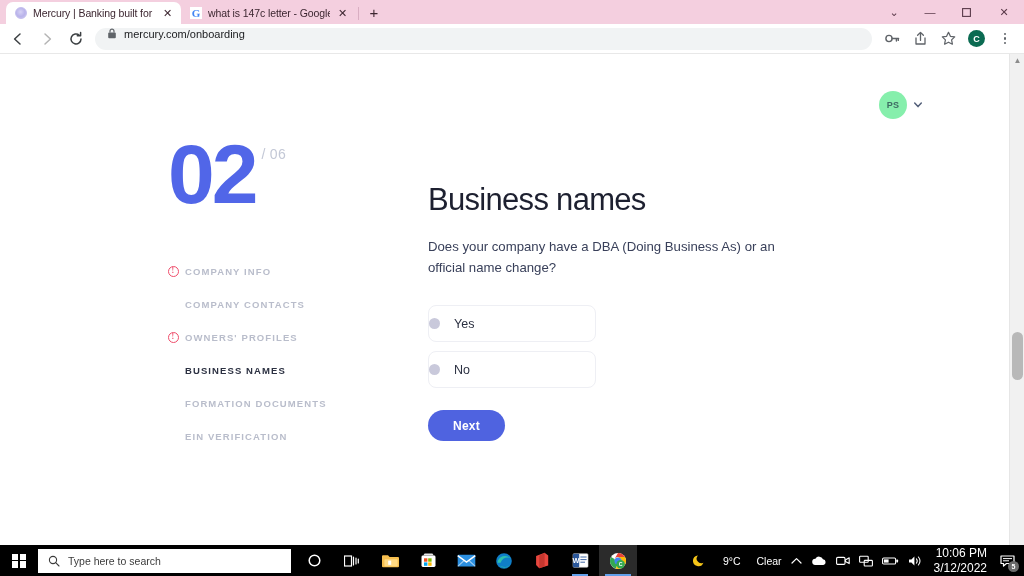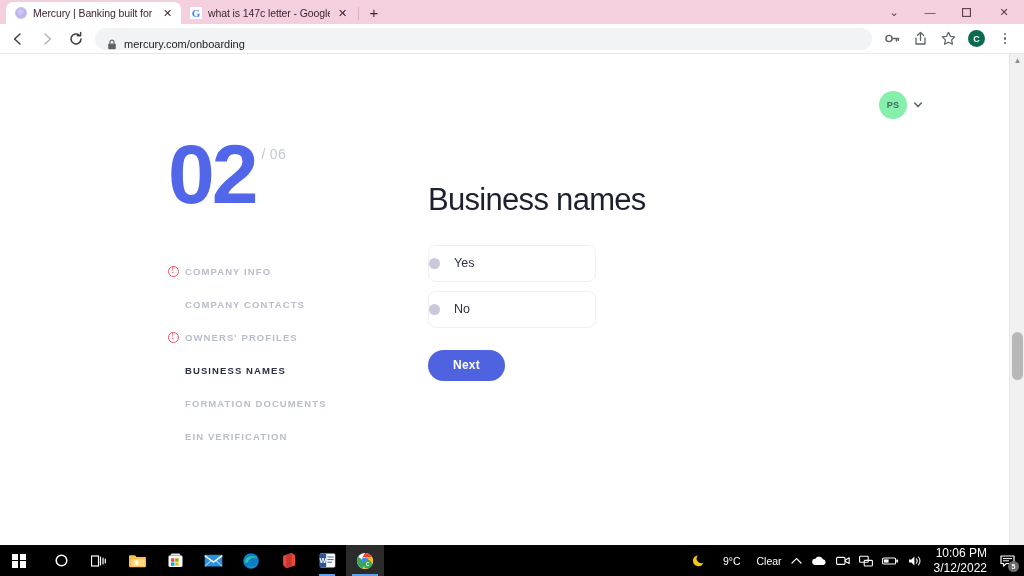--- a/index.html
+++ b/index.html
@@ -60,21 +60,21 @@
     height:29px; background:#ffffff; display:flex; align-items:center;
     padding:0 6px 0 4px; gap:1px;
   }
   .navbtn {
     width:28px; height:28px; display:flex; align-items:center; justify-content:center;
     color:#4a4a4a; border-radius:50%;
   }
   .navbtn.dim { color:#b4b4b4; }
   .omnibox {
     flex:1; height:22px; background:#f1f3f4; border-radius:12px;
-    display:flex; align-items:flex-end; gap:7px; padding:0 12px; margin:0 6px 0 4px;
+    display:flex; align-items:flex-start; gap:7px; padding:0 12px; margin:0 6px 0 4px;
     font-size:11px; color:#202124;
   }
   .tb-right { display:flex; align-items:center; gap:2px; }
   .tb-ic {
     width:26px; height:26px; display:flex; align-items:center; justify-content:center;
     color:#5f6368;
   }
   .chrome-avatar {
     width:17px; height:17px; border-radius:50%; background:#0b6b52; color:#fff;
     font-size:9px; display:flex; align-items:center; justify-content:center;
@@ -344,20 +344,21 @@
           </div>
           <div class="navitem">
             <span class="spacer"></span>
             <span>EIN Verification</span>
           </div>
         </div>
       </div>
 
       <div class="formcol">
         <h1 class="form-title">Business names</h1>
+        <p class="form-sub">Does your company have a DBA (Doing Business As) or an official name change?</p>
 
         <div class="options">
           <div class="option">
             <span class="radio"></span>
             <span class="option-label">Yes</span>
           </div>
           <div class="option">
             <span class="radio"></span>
             <span class="option-label">No</span>
           </div>
@@ -377,20 +378,29 @@
 <div class="taskbar">
   <div class="start">
     <span class="winlogo">
         <i></i>
         <i></i>
         <i></i>
         <i></i>
       </span>
   </div>
 
+  <div class="searchbox">
+    <span>
+      <svg width="12" height="12" viewBox="0 0 12 12">
+        <circle cx="5" cy="5" r="3.6" fill="none" stroke="#3b3b3b" stroke-width="1.1"></circle>
+        <path d="M7.7 7.7 L11 11" stroke="#3b3b3b" stroke-width="1.1" stroke-linecap="round"></path>
+      </svg>
+    </span>
+    <span>Type here to search</span>
+  </div>
 
   <div class="tb-apps">
     <div class="tb-app">
       <svg width="15" height="15" viewBox="0 0 15 15">
           <circle cx="7.5" cy="7.5" r="5.3" fill="none" stroke="#ffffff" stroke-width="1.5"></circle>
         </svg>
     </div>
     <div class="tb-app">
       <svg width="16" height="14" viewBox="0 0 16 14">
         <rect x="0.5" y="2" width="7" height="10" fill="none" stroke="#ffffff" stroke-width="1.2"></rect>

